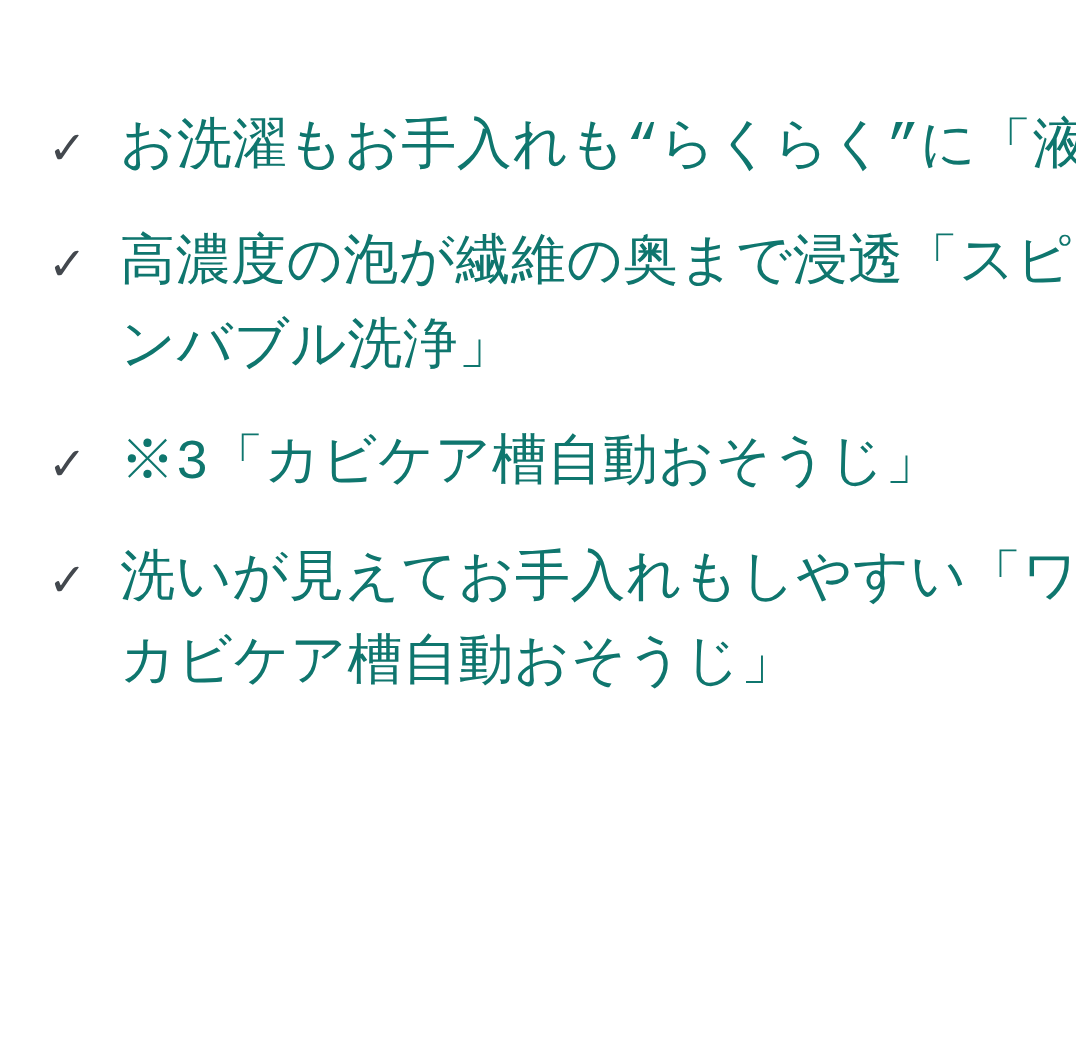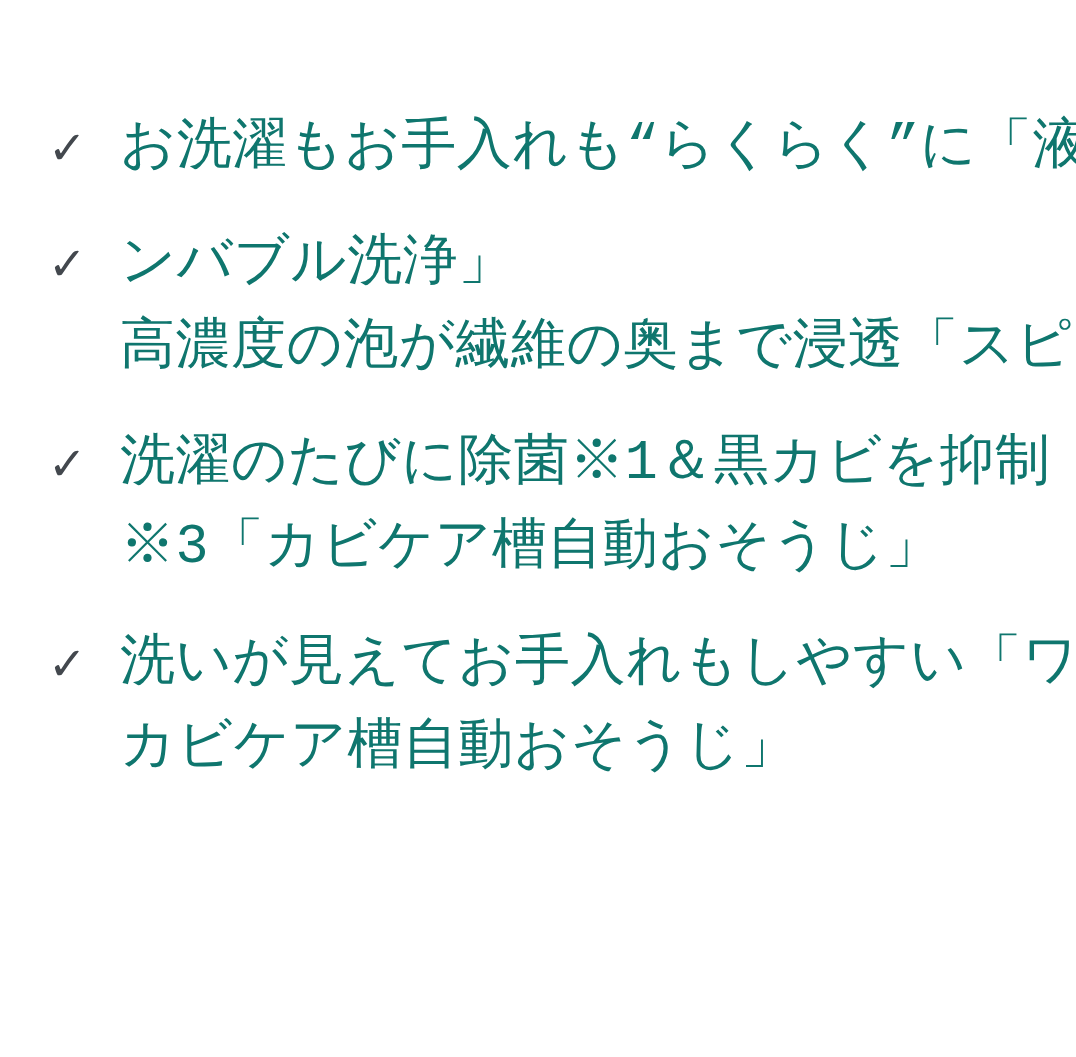--- a/index.html
+++ b/index.html
@@ -63,29 +63,28 @@
     <li class="feature">
       <span class="check">✓</span>
       <p class="text">
         <span class="line">お洗濯もお手入れも“らくらく”に「液</span>
       </p>
     </li>
 
     <li class="feature">
       <span class="check">✓</span>
       <p class="text">
+        <span class="line">高濃度の泡が繊維の奥まで浸透「スピ</span>
         <span class="line">ンバブル洗浄」</span>
-        <span class="line">高濃度の泡が繊維の奥まで浸透「スピ</span>
       </p>
     </li>
 
     <li class="feature">
       <span class="check">✓</span>
       <p class="text">
-        <span class="line">洗濯のたびに除菌※1＆黒カビを抑制</span>
         <span class="line">※3「カビケア槽自動おそうじ」</span>
       </p>
     </li>
 
     <li class="feature">
       <span class="check">✓</span>
       <p class="text">
         <span class="line">洗いが見えてお手入れもしやすい「ワ</span>
         <span class="line">カビケア槽自動おそうじ」</span>
       </p>

